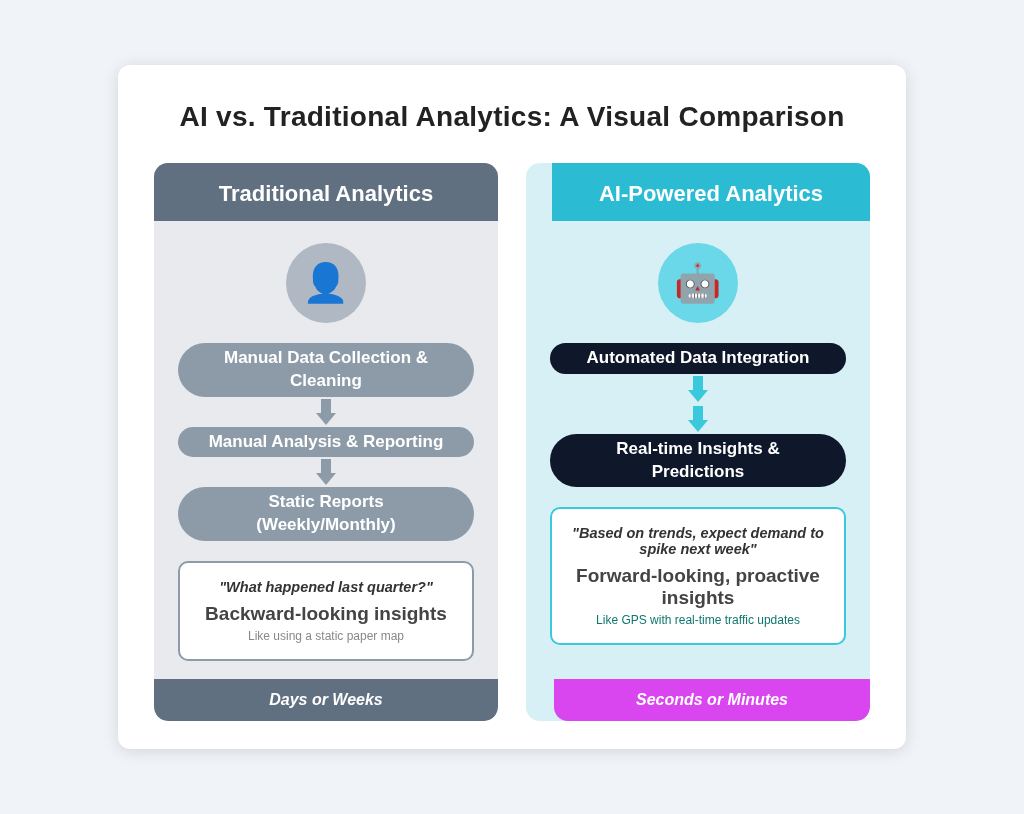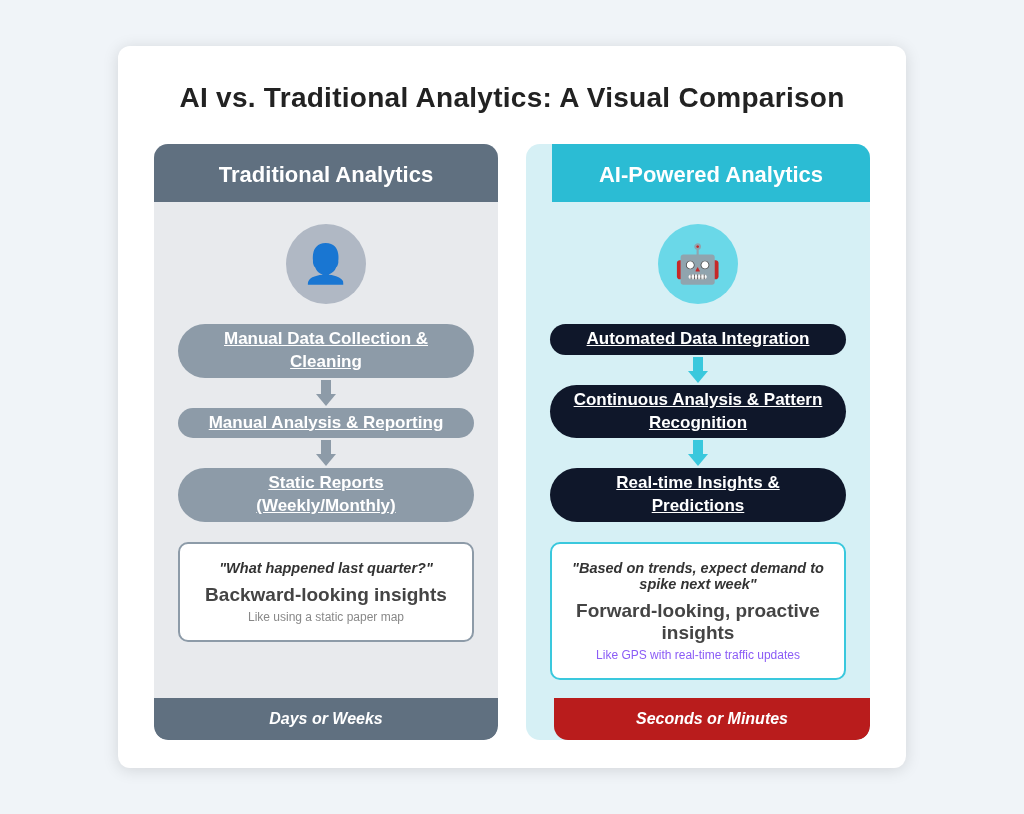--- a/index.html
+++ b/index.html
@@ -91,21 +91,20 @@
     }
     .step-box {
       width: 100%;
       border-radius: 30px;
       padding: 4px 20px;
       text-align: center;
       font-size: 17px;
       font-weight: 600;
       color: #fff;
       line-height: 1.35;
-      text-decoration: underline;
     }
     .column-traditional .step-box {
       background: #8d9ba8;
     }
     .column-ai .step-box {
       background: #0f172a;
     }
     .arrow-connector {
       display: flex;
       flex-direction: column;
@@ -162,37 +161,37 @@
       font-size: 19px;
       font-weight: 700;
       color: #444;
       margin-bottom: 4px;
     }
     .insight-sub {
       font-size: 12px;
       color: #888;
     }
     .column-ai .insight-sub {
-      color: #8b5cf6;
+      color: #0f766e;
     }
     .column-footer {
       margin-top: 18px;
       padding: 12px 10px;
       text-align: center;
       font-size: 16px;
       font-weight: 700;
       color: #fff;
       border-radius: 0 0 14px 14px;
       font-style: italic;
     }
     .column-traditional .column-footer {
       background: #607080;
     }
     .column-ai .column-footer {
-      background: #b91c1c;
+      background: #d946ef;
       margin-left: 28px;
     }
   </style>
 </head>
 <body>
 
 <div class="outer-container">
   <h1 class="main-title">AI vs. Traditional Analytics: A Visual Comparison</h1>
   <div class="columns">
 
@@ -226,21 +225,20 @@
       <div class="column-header">AI-Powered Analytics</div>
       <div class="column-body">
         <div class="avatar-circle">
           <span class="avatar-icon">🤖</span>
         </div>
         <div class="step-box">Automated Data Integration</div>
         <div class="arrow-connector">
           <div class="arrow-stem column-ai"></div>
           <div class="arrow-head column-ai"></div>
         </div>
-        <div class="step-box">Continuous Analysis &amp; Pattern Recognition</div>
         <div class="arrow-connector">
           <div class="arrow-stem column-ai"></div>
           <div class="arrow-head column-ai"></div>
         </div>
         <div class="step-box">Real-time Insights &amp; Predictions</div>
         <div class="insight-box">
           <div class="insight-quote">"Based on trends, expect demand to spike next week"</div>
           <div class="insight-label">Forward-looking, proactive insights</div>
           <div class="insight-sub">Like GPS with real-time traffic updates</div>
         </div>

